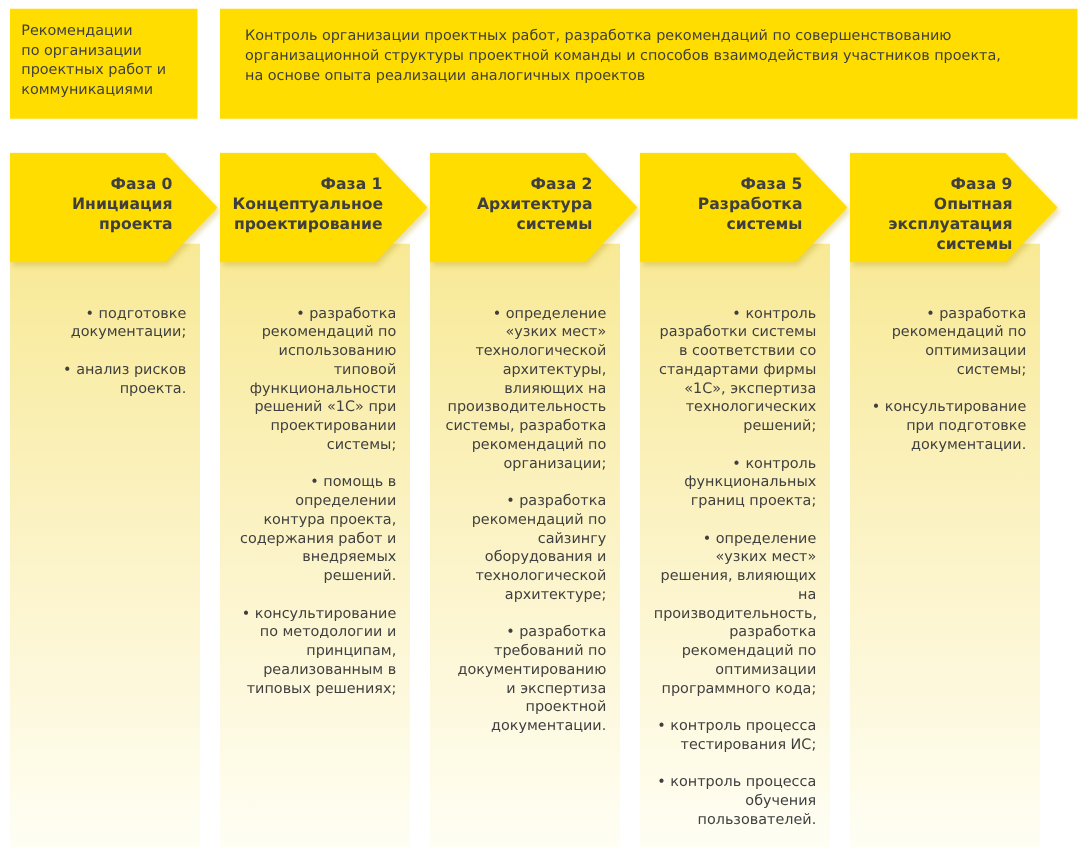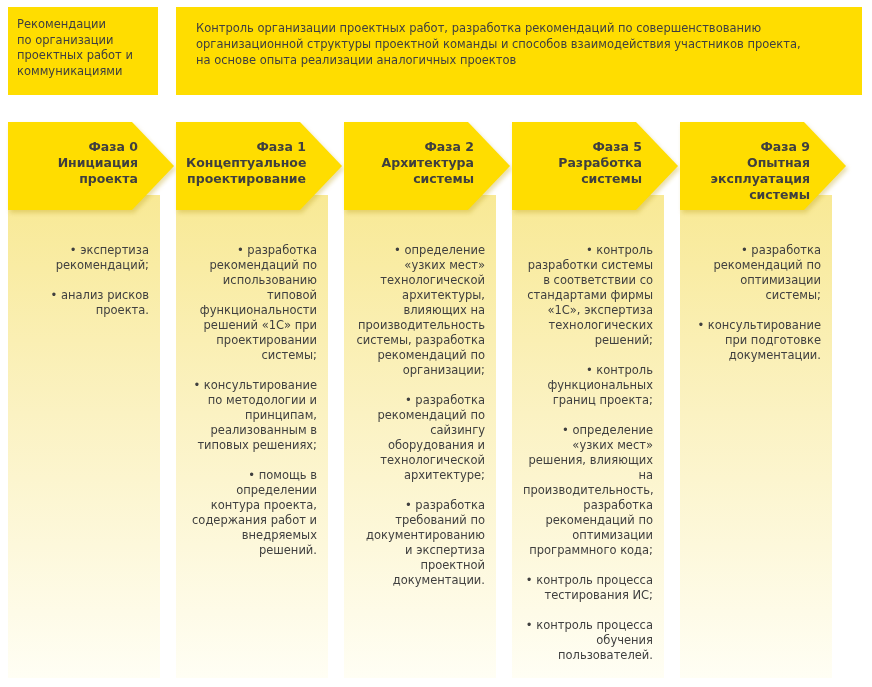--- a/index.html
+++ b/index.html
@@ -66,35 +66,35 @@
   </div>
 
   <div class="phases-row">
     <div class="phase-col">
       <div class="arrow-wrap">
         <div class="phase-arrow phase-name">Фаза 0
 Инициация
 проекта</div>
       </div>
       <div class="phase-body items-holder">
-          <p class="activity-item">• экспертиза рекомендаций;</p>
+          <p class="activity-item">• подготовке документации;</p>
           <p class="activity-item">• анализ рисков проекта.</p>
         </div>
     </div>
 
     <div class="phase-col">
       <div class="arrow-wrap">
         <div class="phase-arrow phase-name">Фаза 1
 Концептуальное
 проектирование</div>
       </div>
       <div class="phase-body items-holder">
           <p class="activity-item">• разработка рекомендаций по использованию типовой функциональности решений «1С» при проектировании системы;</p>
+          <p class="activity-item">• помощь в определении контура проекта, содержания работ и внедряемых решений.</p>
           <p class="activity-item">• консультирование по методологии и принципам, реализованным в типовых решениях;</p>
-          <p class="activity-item">• помощь в определении контура проекта, содержания работ и внедряемых решений.</p>
         </div>
     </div>
 
     <div class="phase-col">
       <div class="arrow-wrap">
         <div class="phase-arrow phase-name">Фаза 2
 Архитектура
 системы</div>
       </div>
       <div class="phase-body items-holder">

